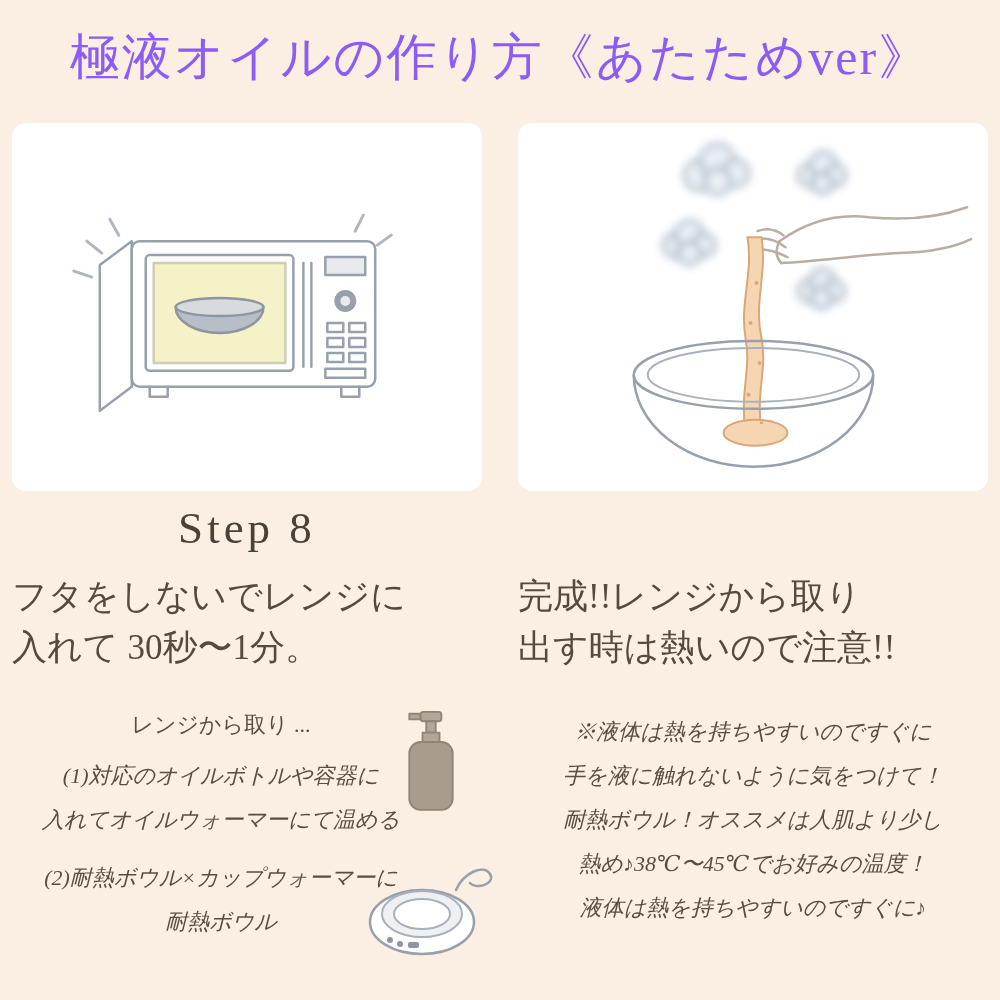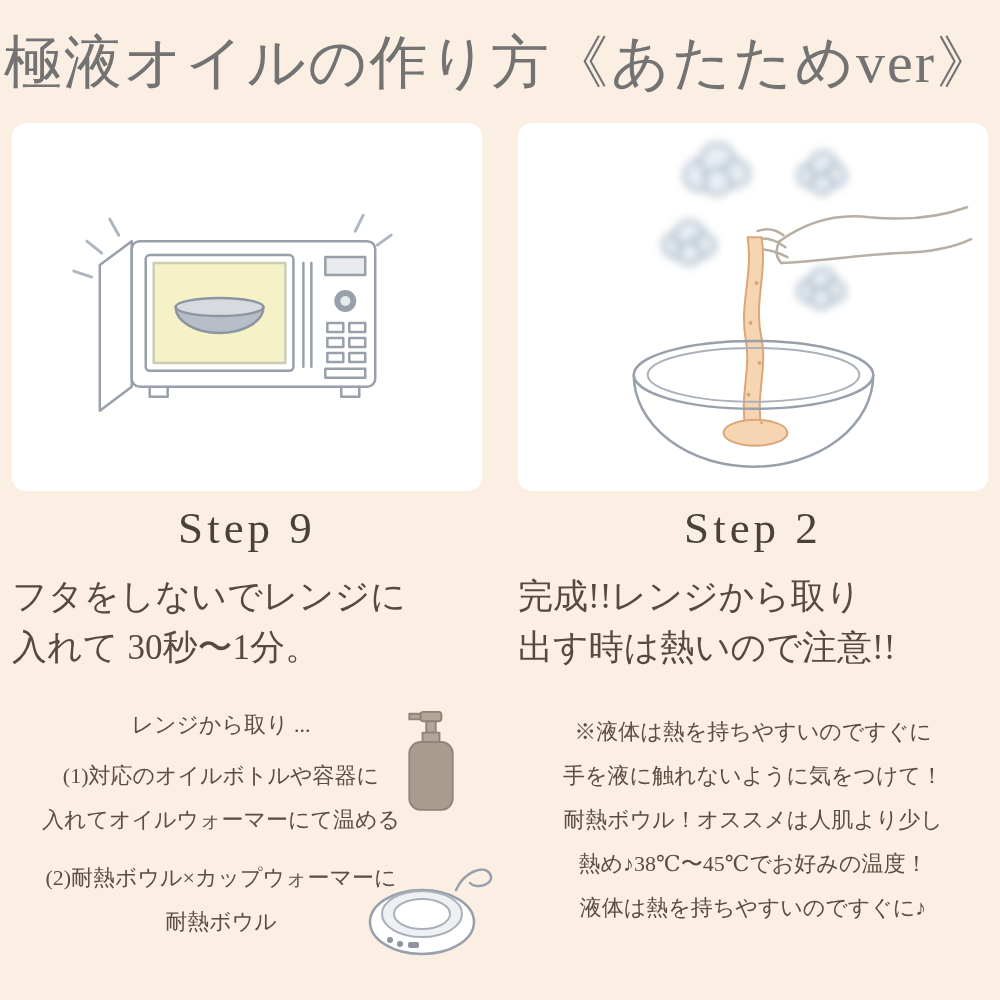--- a/index.html
+++ b/index.html
@@ -1,33 +1,33 @@
 <!DOCTYPE html>
 <html><head>
 <meta charset="utf-8">
 <style>
   html,body{margin:0;padding:0;background:#fbeee3;}
   .page{position:relative;width:1000px;height:1000px;background:#fbeee3;
         font-family:"Liberation Serif","DejaVu Serif",serif;color:#564a3e;overflow:hidden;}
   .title{position:absolute;top:24px;left:0;width:100%;text-align:center;
-         font-size:58px;color:#737373;letter-spacing:2px;}
+         font-size:50px;color:#8b5cf6;letter-spacing:2px;}
   .card{position:absolute;top:123px;width:470px;height:368px;background:#ffffff;border-radius:14px;}
   .card-left{left:12px;}
   .card-right{left:518px;}
   .card svg{position:absolute;left:0;top:0;width:100%;height:100%;}
   .step-label{position:absolute;top:502px;width:470px;text-align:center;
               font-size:45px;color:#49412f;letter-spacing:4px;color:#4a4238;}
   .pos-left{left:12px;}
   .pos-right{left:518px;}
   .step-desc{position:absolute;top:572px;width:470px;
              font-size:35px;line-height:1.45;color:#554a3d;}
   .note{position:absolute;text-align:center;font-size:22px;color:#5a4e41;}
   .note-left{left:0px;top:710px;width:442px;}
   .note-title{margin-bottom:14px;}
-  .note-line{line-height:2.0;}
+  .note-line{line-height:2.0;font-style:italic;}
   .gap{margin-top:14px;}
   .note-right{left:518px;top:710px;width:470px;}
   .bottle-icon{position:absolute;left:398px;top:700px;width:66px;height:118px;}
   .warmer-icon{position:absolute;left:364px;top:856px;width:132px;height:106px;}
 </style>
 </head>
 <body>
 
 <div class="page">
 
@@ -118,22 +118,21 @@
         <circle cx="244" cy="300" r="1.6" fill="#dba678"></circle>
       </g>
       <g stroke="#98a0ab" stroke-width="2.5" fill="none">
         <path d="M116 252 a120 92 0 0 0 240 0"></path>
         <ellipse cx="236" cy="252" rx="120" ry="34"></ellipse>
         <ellipse cx="236" cy="252" rx="106" ry="27" stroke="#aab1ba" stroke-width="2"></ellipse>
       </g>
     </svg>
   </div>
 
-  <div class="step-label pos-left">Step 9</div>
-  <div class="step-label pos-right">Step 2</div>
+  <div class="step-label pos-left">Step 8</div>
 
   <div class="step-desc pos-left">
     <div>フタをしないでレンジに</div>
     <div>入れて 30秒〜1分。</div>
   </div>
   <div class="step-desc pos-right">
     <div>完成!!レンジから取り</div>
     <div>出す時は熱いので注意!!</div>
   </div>
 

